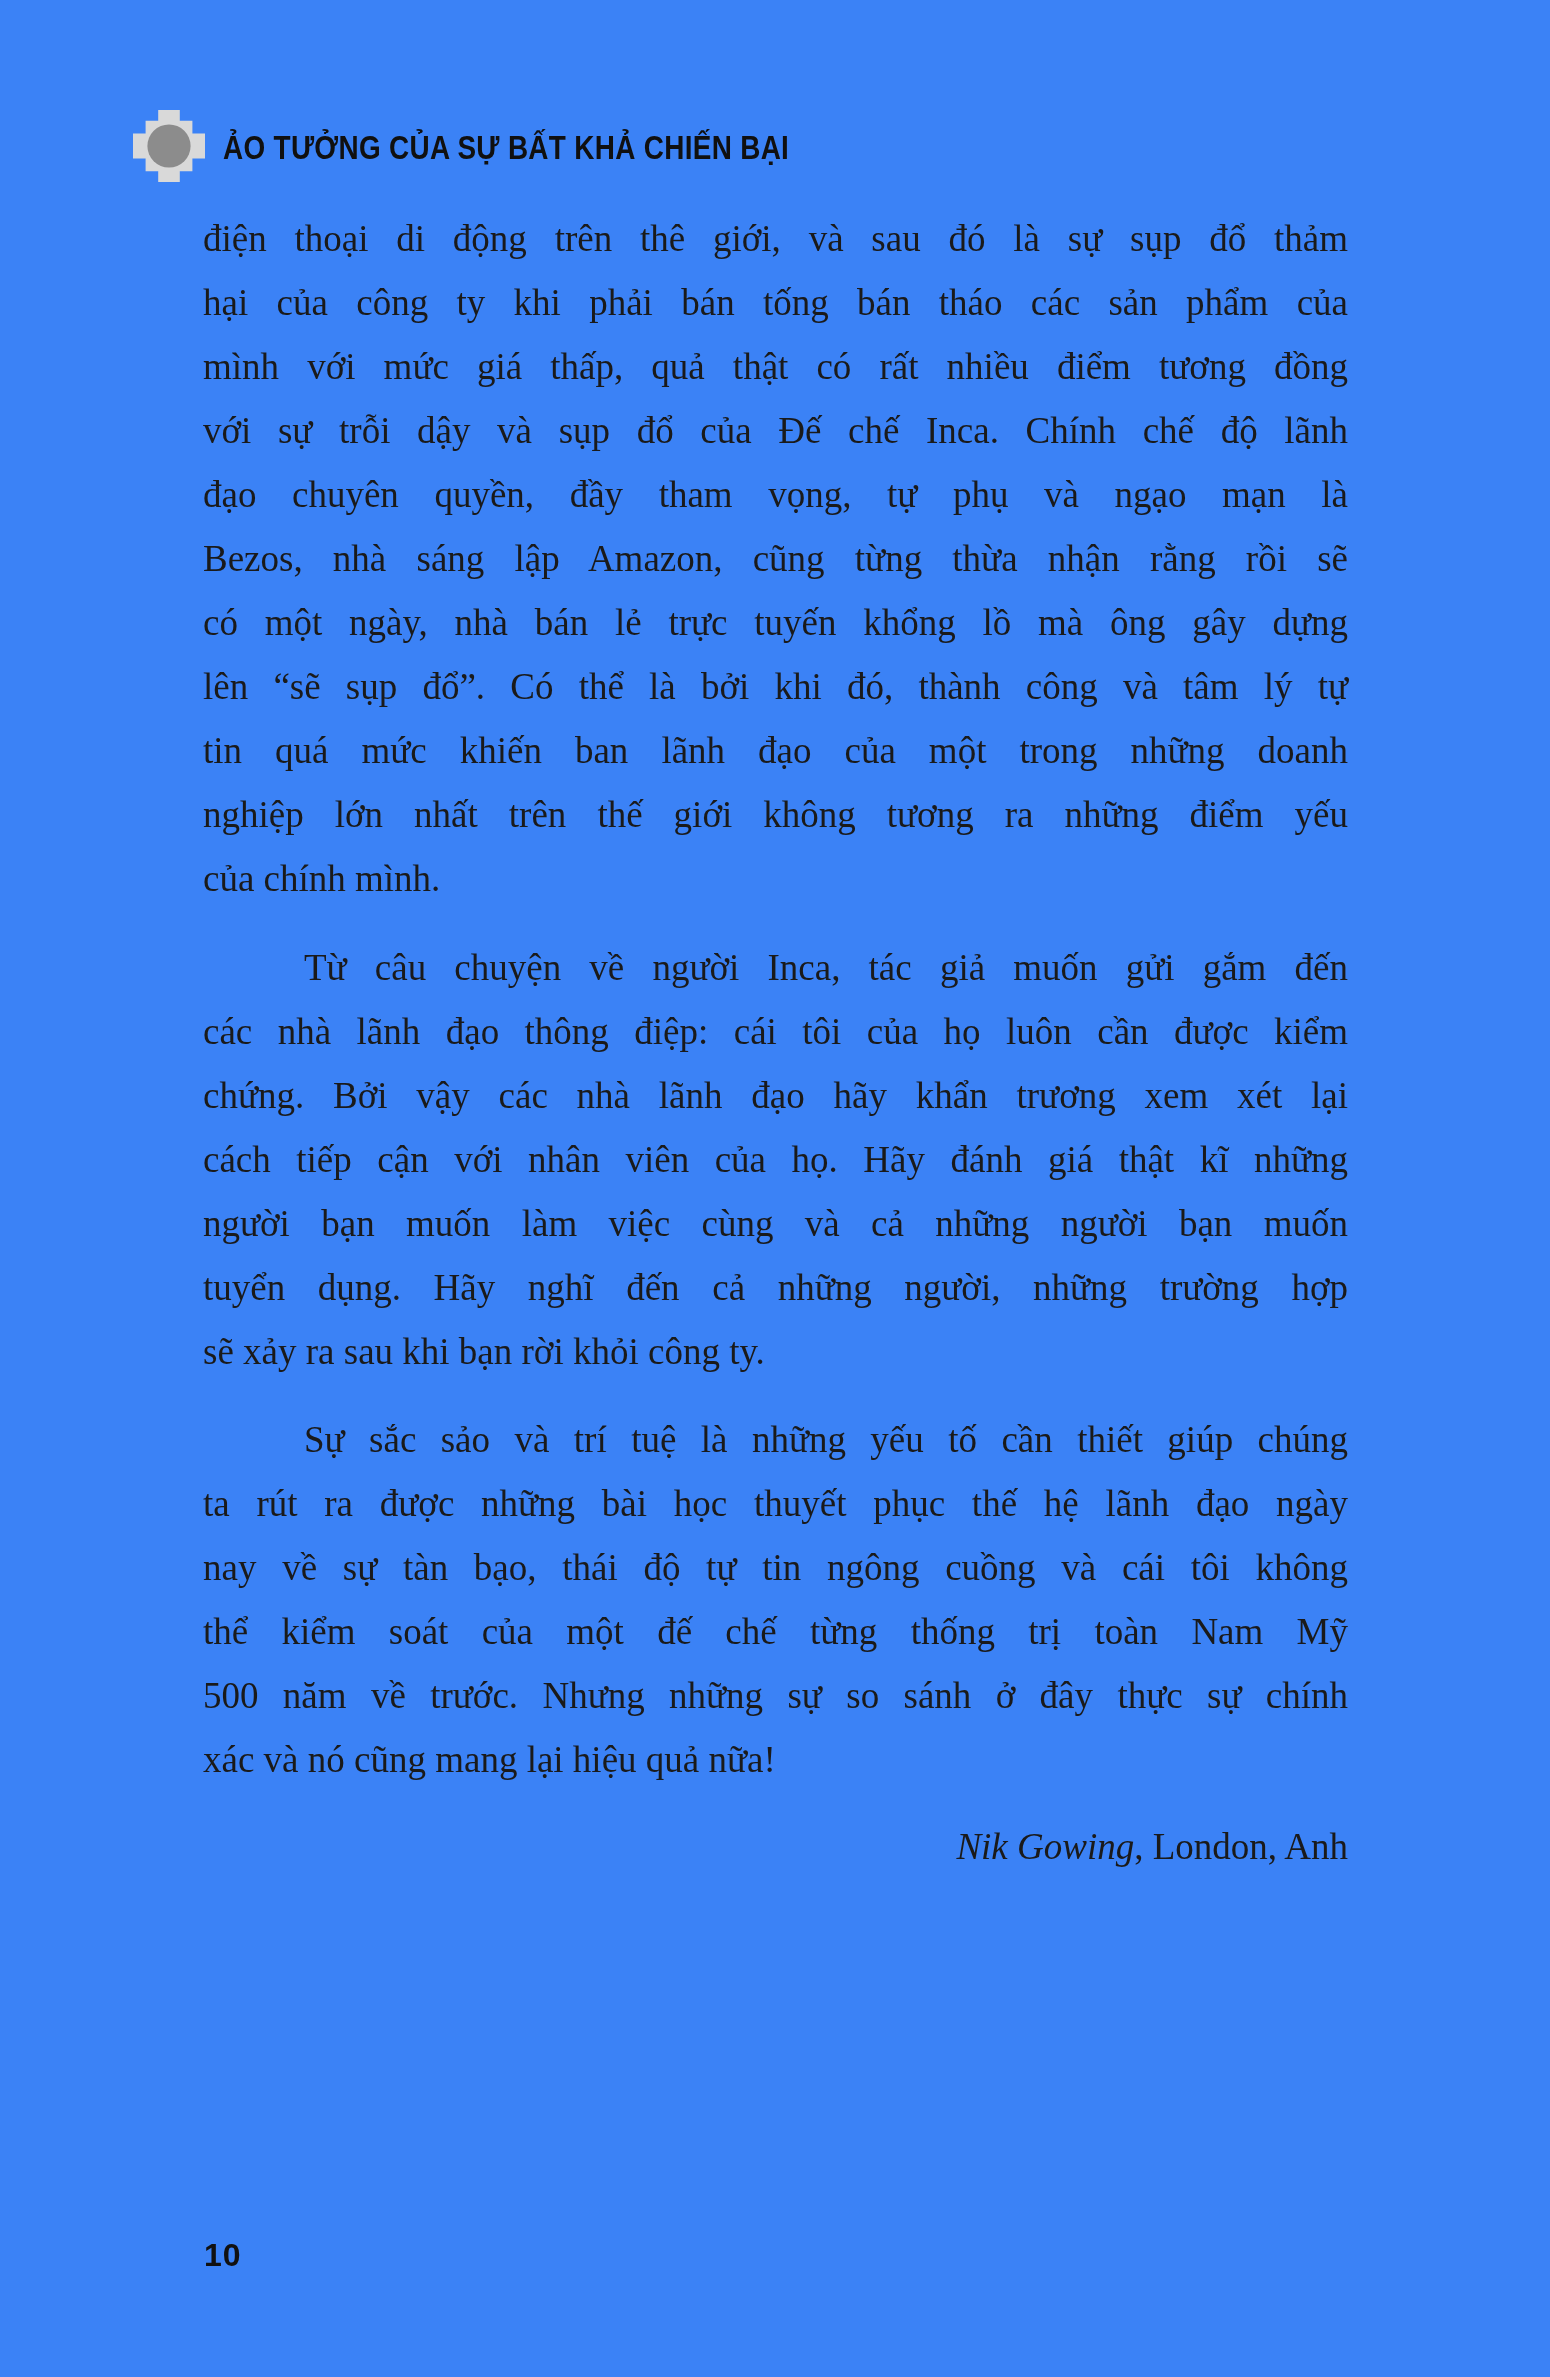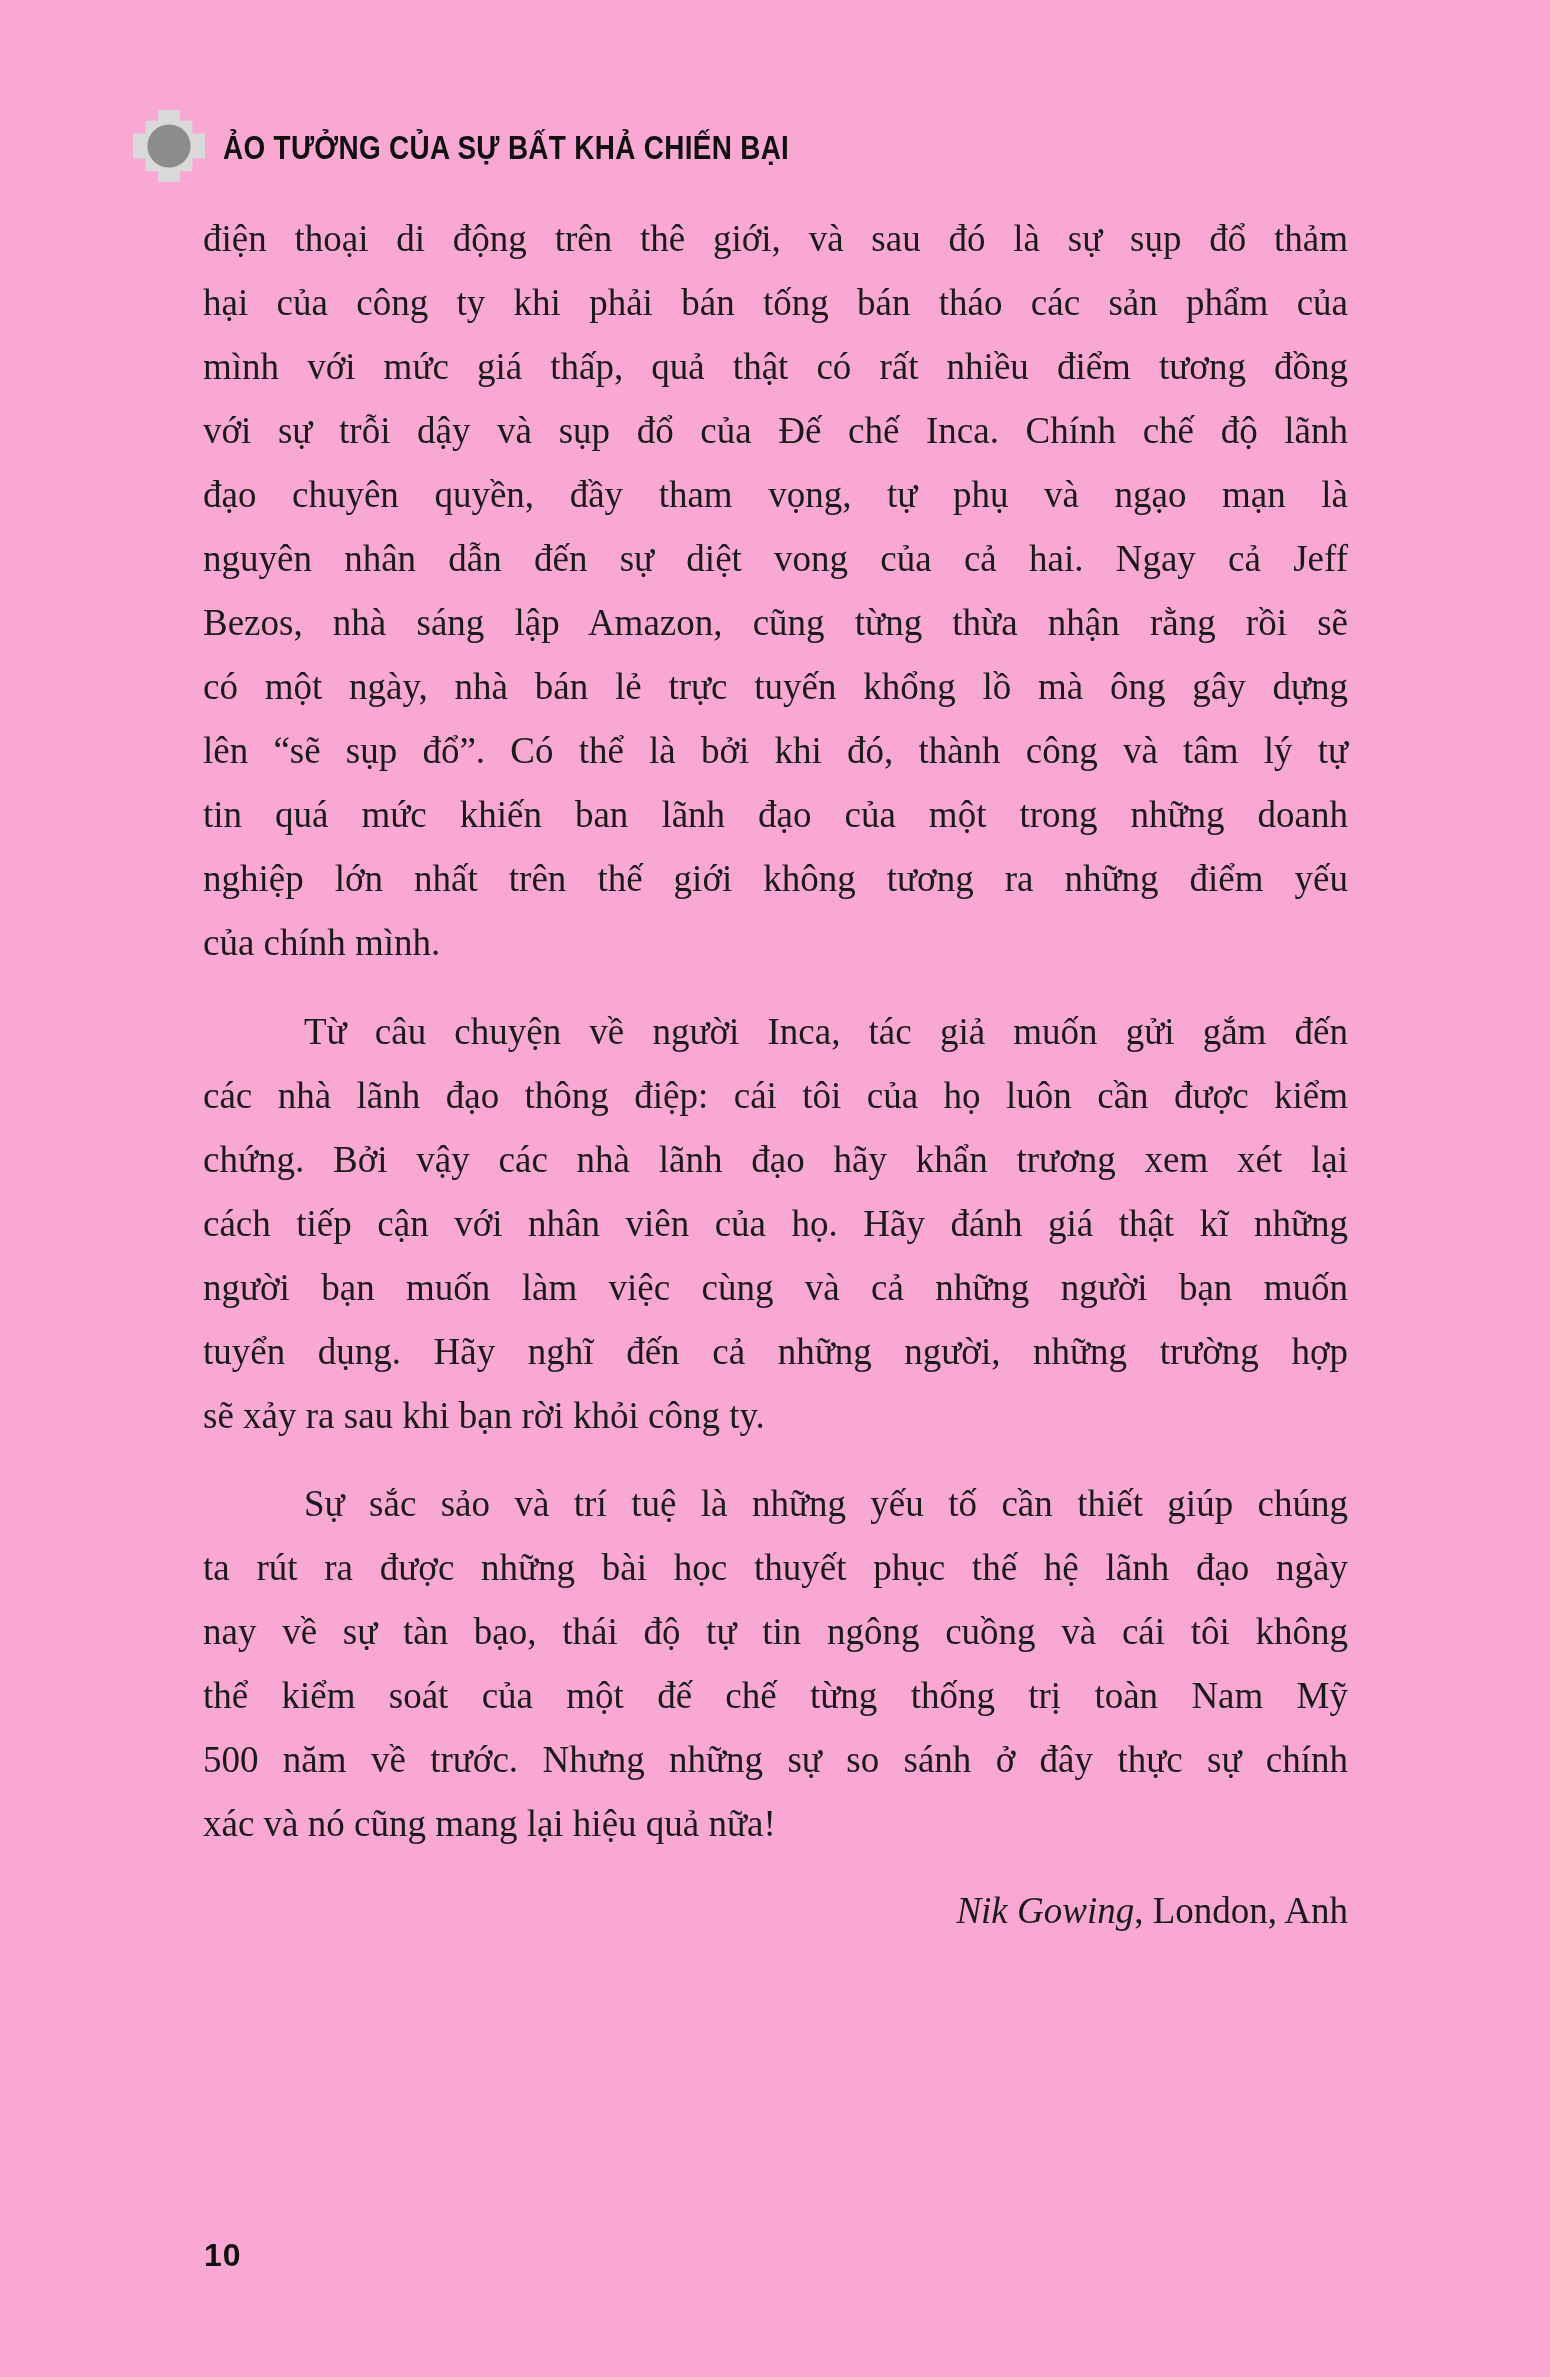--- a/index.html
+++ b/index.html
@@ -1,21 +1,21 @@
 <!DOCTYPE html>
 <html style="font-size:14px"><head>
 <meta charset="utf-8">
 <style>
   * { margin: 0; padding: 0; box-sizing: border-box; }
   html, body { background: #ffffff; }
   .page {
     position: relative;
     width: 1551px;
     height: 2377px;
-    background: #f9a8d4;
+    background: #3b82f6;
     font-family: "Liberation Serif", serif;
     color: #161616;
     overflow: hidden;
   }
   .running-header {
     position: absolute;
     left: 133px;
     top: 109px;
     height: 74px;
     display: flex;
@@ -84,21 +84,20 @@
   </div>
 
   <div class="body-text">
     <div id="paragraphs-root">
         <div class="paragraph">
           <div class="line">điện thoại di động trên thê giới, và sau đó là sự sụp đổ thảm</div>
           <div class="line">hại của công ty khi phải bán tống bán tháo các sản phẩm của</div>
           <div class="line">mình với mức giá thấp, quả thật có rất nhiều điểm tương đồng</div>
           <div class="line">với sự trỗi dậy và sụp đổ của Đế chế Inca. Chính chế độ lãnh</div>
           <div class="line">đạo chuyên quyền, đầy tham vọng, tự phụ và ngạo mạn là</div>
-          <div class="line">nguyên nhân dẫn đến sự diệt vong của cả hai. Ngay cả Jeff</div>
           <div class="line">Bezos, nhà sáng lập Amazon, cũng từng thừa nhận rằng rồi sẽ</div>
           <div class="line">có một ngày, nhà bán lẻ trực tuyến khổng lồ mà ông gây dựng</div>
           <div class="line">lên “sẽ sụp đổ”. Có thể là bởi khi đó, thành công và tâm lý tự</div>
           <div class="line">tin quá mức khiến ban lãnh đạo của một trong những doanh</div>
           <div class="line">nghiệp lớn nhất trên thế giới không tương ra những điểm yếu</div>
           <div class="line last">của chính mình.</div>
         </div>
         <div class="paragraph">
           <div class="line indent">Từ câu chuyện về người Inca, tác giả muốn gửi gắm đến</div>
           <div class="line">các nhà lãnh đạo thông điệp: cái tôi của họ luôn cần được kiểm</div>

